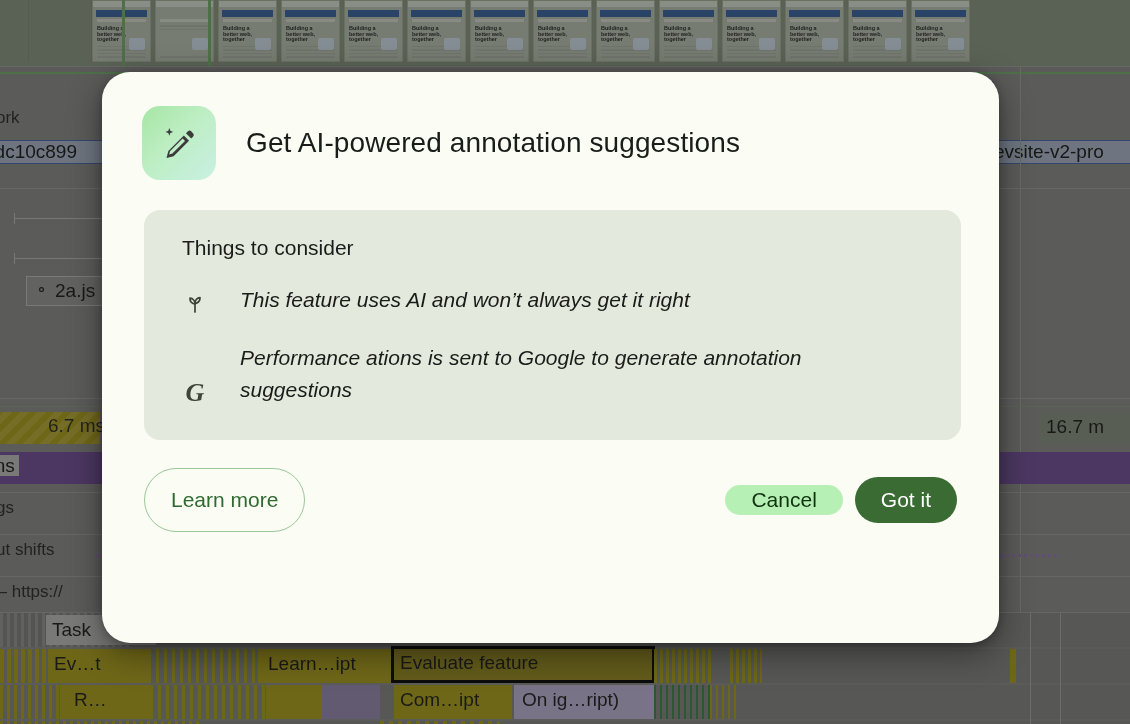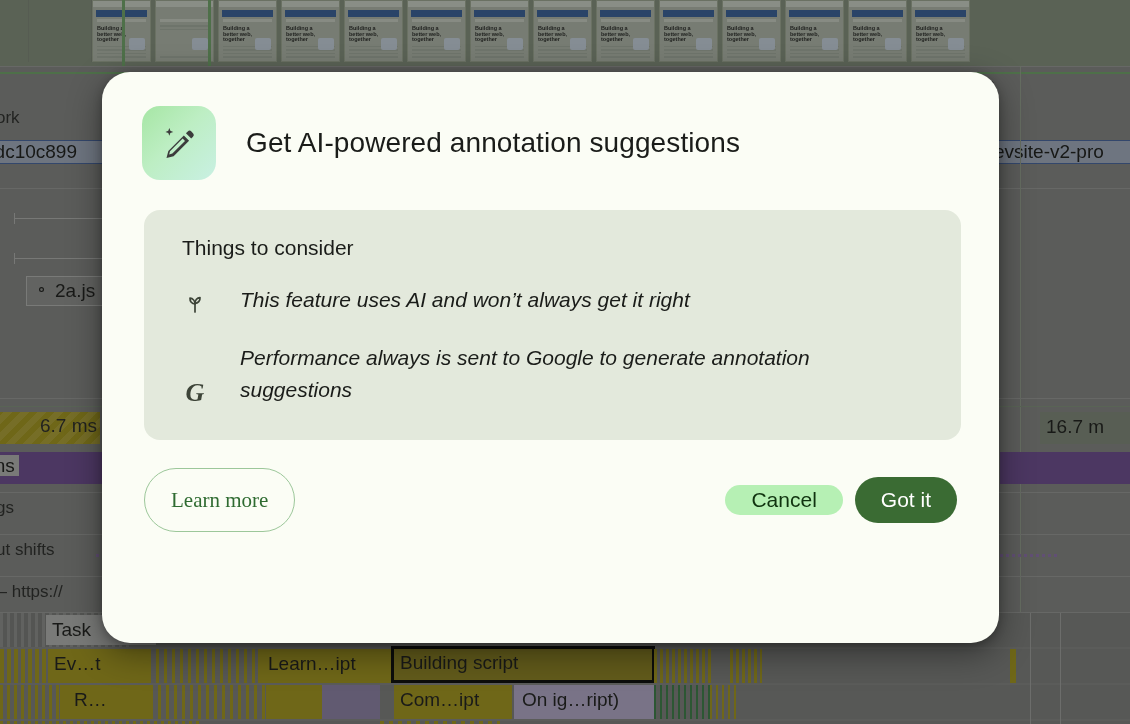--- a/index.html
+++ b/index.html
@@ -158,21 +158,21 @@
     padding: 28px 42px 0 42px;
   }
   .btn {
     border: none; cursor: pointer; font-family: inherit;
     border-radius: 100px; font-size: 21px;
     display: inline-flex; align-items: center; justify-content: center;
   }
   .btn-learn {
     background: transparent; color: #2f6b31;
     border: 1px solid #9cc79a;
-    height: 64px; padding: 3px 26px; font-family: Liberation Serif, serif;
+    height: 64px; padding: 3px 26px;
   }
   .spacer { flex: 1 1 auto; }
   .btn-cancel {
     background: #B6F0B4; color: #10330f;
     height: 30px; padding: 0 26px; margin-right: 12px;
   }
   .btn-gotit {
     background: #3A6B33; color: #ffffff;
     height: 46px; padding: 0 26px;
   }
@@ -415,21 +415,21 @@
 
     <div class="track-sep" style="top:398px"></div>
     <div class="track-sep" style="top:406px; background:#6f7d6a;"></div>
 
     <div class="bar-olive" style="left:-30px; top:412px; width:130px; height:32px;">
       
     </div>
     <div class="bar-olive" style="left:1040px; top:412px; width:120px; height:32px; background:#6d7569; background-image:none;">
       <span style="padding-left:6px;">16.7 m</span>
     </div>
-    <div class="track-label" style="left:40px; top:415px; font-size:19px;">6.7 ms</div>
+    <div class="track-label" style="left:48px; top:415px; font-size:19px;">6.7 ms</div>
 
     <div class="bar-purple" style="left:-40px; top:452px; width:150px; height:32px;">
       <span class="lbl">ations</span>
     </div>
     <div class="bar-purple" style="left:1000px; top:452px; width:130px; height:32px;"></div>
 
     <div class="track-sep" style="top:492px"></div>
     <div class="track-label" style="left:-4px; top:498px;">gs</div>
 
     <div class="track-sep" style="top:534px"></div>
@@ -458,21 +458,21 @@
         <div class="fl-blk" style="left:48px; top:0; width:100px; height:34px; background:#8f8114;">
           <div class="fl-txt" style="">Ev…t</div>
         </div>
         <div class="fl-blk" style="left:148px; top:0; width:110px; height:34px; background:repeating-linear-gradient(90deg,#8f8114 0 3px,#6c6c6c 3px 8px);"></div>
         <div class="fl-blk" style="left:258px; top:0; width:105px; height:34px; background:#8f8114;"></div>
         <div class="fl-blk" style="left:258px; top:0; width:120px; height:34px; background:#8f8114;">
           <div class="fl-txt" style="padding-left:10px;">Learn…ipt</div>
         </div>
         <div class="fl-blk" style="left:378px; top:0; width:16px; height:34px; background:#8f8114;"></div>
         <div class="fl-blk fl-sel" style="left:394px; top:0; width:258px; height:31px; background:#7c7017;">
-          <div class="fl-txt" style="line-height:28px;">Building script</div>
+          <div class="fl-txt" style="line-height:28px;">Evaluate feature</div>
         </div>
         <div class="fl-blk" style="left:654px; top:0; width:60px; height:34px; background:repeating-linear-gradient(90deg,#8f8114 0 3px,#6c6c6c 3px 6px);"></div>
         <div class="fl-blk" style="left:730px; top:0; width:32px; height:34px; background:repeating-linear-gradient(90deg,#8f8114 0 3px,#6c6c6c 3px 6px);"></div>
         <div class="fl-blk" style="left:1010px; top:0; width:6px; height:34px; background:#8f8114;"></div>
       </div>
 
       <div class="fl-row" style="top:72px; height:34px;">
         <div class="fl-blk" style="left:0; top:0; width:1130px; height:34px; background:#6c6c6c;"></div>
         <div class="fl-blk" style="left:0; top:0; width:60px; height:34px; background:repeating-linear-gradient(90deg,#8f8114 0 3px,#6c6c6c 3px 7px);"></div>
         <div class="fl-blk" style="left:60px; top:0; width:90px; height:34px; background:#8f8114;">
@@ -525,21 +525,21 @@
             <path d="M12 21v-8"></path>
             <path d="M12 13c0-3.2-2.1-5.6-5-5.8-.3 3.1 1.9 5.8 5 5.8z"></path>
             <path d="M12 12.4c0-3.2 2.1-5.6 5-5.8.3 3.1-1.9 5.8-5 5.8z"></path>
           </svg>
         </span>
         <span class="b-text">This feature uses AI and won’t always get it right</span>
       </div>
 
       <div class="bullet">
         <span class="b-icon" style="font-size:26px; color:#3d4438; font-weight:700; font-family:'Liberation Serif', serif; line-height:26px;">G</span>
-        <span class="b-text">Performance always is sent to Google to generate annotation suggestions</span>
+        <span class="b-text">Performance ations is sent to Google to generate annotation suggestions</span>
       </div>
 
     </div>
 
     <div class="dlg-actions">
       <button class="btn btn-learn">Learn more</button>
       <div class="spacer"></div>
       <button class="btn btn-cancel">Cancel</button>
       <button class="btn btn-gotit">Got it</button>
     </div>

